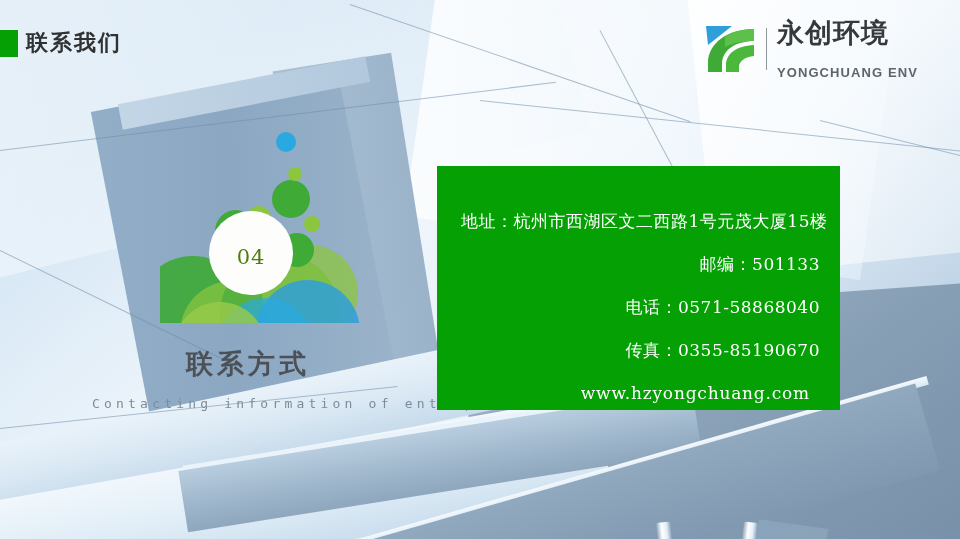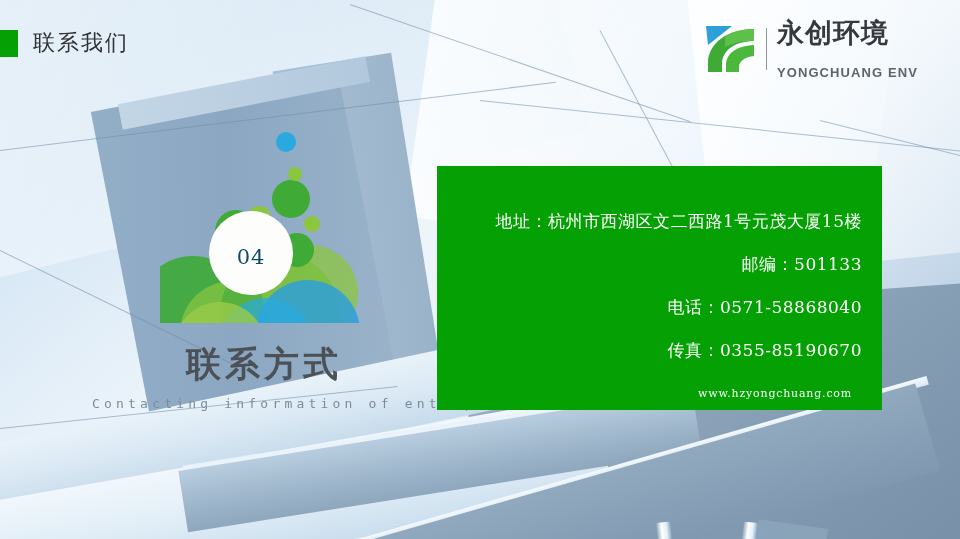--- a/index.html
+++ b/index.html
@@ -136,23 +136,23 @@
   }
 
   
   .header-mark {
     position: absolute;
     left: 0; top: 30px;
     width: 18px; height: 27px;
   }
   .header-title {
     position: absolute;
-    left: 33px; top: 28px;
+    left: 26px; top: 28px;
     font-size: 22px;
-    font-weight: normal;
+    font-weight: bold;
     color: #2f3133;
     letter-spacing: 2px;
     line-height: 30px;
     white-space: nowrap;
   }
 
   
   .logo {
     position: absolute;
     right: 42px; top: 20px;
@@ -206,30 +206,30 @@
     width: 84px; height: 84px;
     border-radius: 50%;
     background: #fdfdfb;
     display: flex;
     align-items: center;
     justify-content: center;
   }
   .badge-num {
     font-family: "DejaVu Serif", serif;
     font-size: 21px;
-    color: #0c4a6e;
+    color: #4d7c0f;
     letter-spacing: 1px;
     margin-top: 8px;
   }
 
   
   .section-title {
     position: absolute;
     left: 186px; top: 347px;
-    font-size: 35px;
+    font-size: 27px;
     font-weight: bold;
     color: #4c5157;
     letter-spacing: 4px;
     line-height: 34px;
     white-space: nowrap;
     text-align: right;
   }
   .section-sub {
     position: absolute;
     left: 92px; top: 395px;
@@ -238,36 +238,36 @@
     color: #7e8c99;
     letter-spacing: 4.2px;
     line-height: 17px;
     white-space: nowrap;
   }
 
   
   .contact-box {
     position: absolute;
     left: 437px; top: 166px;
-    width: 445px; height: 244px;
+    width: 403px; height: 244px;
     background: #04a004;
     box-sizing: border-box;
     padding: 34px 20px 20px 24px;
     text-align: right;
   }
   .contact-line {
     font-family: "DejaVu Serif", serif;
     color: #ffffff;
     font-size: 17px;
     line-height: 43px;
     white-space: nowrap;
     letter-spacing: 0.5px;
   }
   .contact-line.web {
-    font-size: 11px;
+    font-size: 17px;
     letter-spacing: 0.8px;
     padding-right: 10px;
   }
 </style>
 </head>
 <body>
 
 <div id="slide">
 
   <div class="bg-layer">

